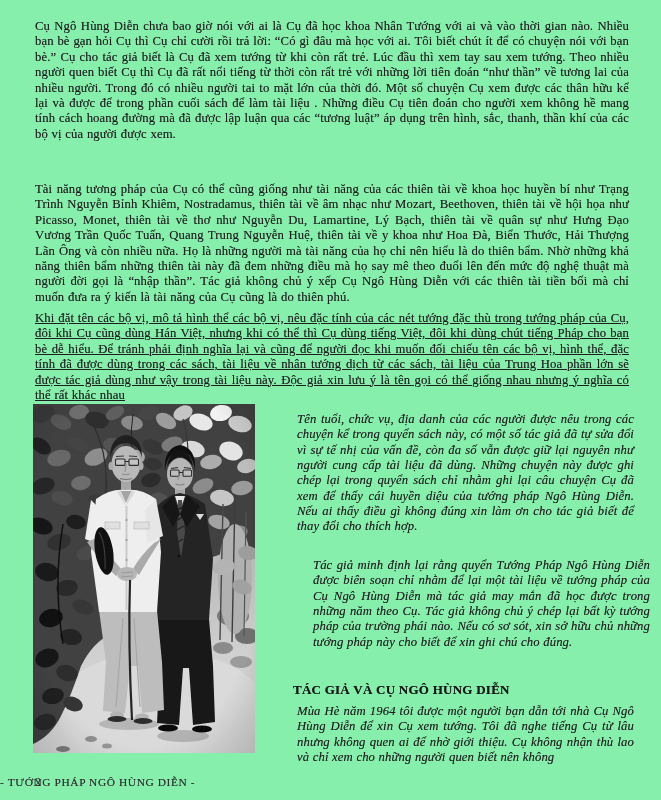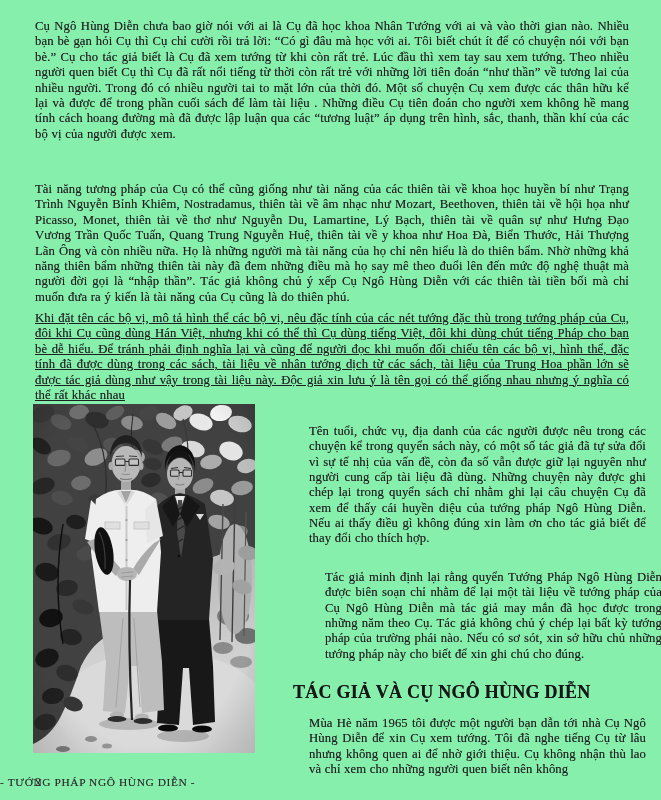--- a/index.html
+++ b/index.html
@@ -38,27 +38,28 @@
     left:293px;top:408px;
     width:337px;
   }
   .rcol .cpara{
     font-size:12.7px;
     line-height:15.35px;
     text-align:justify;
     letter-spacing:0.1px;
     word-spacing:0.3px;
     text-shadow:0 0 0.45px rgba(40,40,40,.55);
-    margin:16px;
+    margin:4px;
+    font-style:italic;
   }
   .cpara.pa{position:absolute;top:0;left:0;width:337px;}
   .cpara.pb{position:absolute;top:146px;left:16px;width:337px;}
   .sec-heading{
     position:absolute;top:274px;left:0;width:337px;
-    font-size:18px;
+    font-size:13px;
     font-weight:bold;
     letter-spacing:0.25px;
     color:#161616;
     text-shadow:0 0 0.4px rgba(20,20,20,.6);
     white-space:nowrap;
   }
   .cpara.pc{position:absolute;top:292px;left:0;width:337px;}
   .footer-num{
     position:absolute;left:35px;top:775px;
     font-size:12px;color:#3a3a3a;
@@ -250,19 +251,19 @@
       </g>
 
       <rect width="222" height="349" fill="url(#vig)"></rect>
     </svg>
   </div>
 
   <div class="rcol">
     <p class="cpara pa">Tên tuổi, chức vụ, địa danh của các người được nêu trong các chuyện kể trong quyển sách này, có một số tác giả đã tự sửa đổi vì sự tế nhị của vấn đề, còn đa số vẫn được giữ lại nguyên như  người cung cấp tài liệu đã dùng. Những chuyện này được ghi chép lại trong quyển sách chỉ nhằm ghi lại câu chuyện Cụ đã xem để thấy cái huyền diệu của tướng pháp Ngô Hùng Diễn. Nếu ai thấy điều gì không đúng xin làm ơn cho tác giả biết để thay đổi cho thích hợp.</p>
     <p class="cpara pb">Tác giả minh định lại rằng quyển Tướng Pháp Ngô Hùng Diễn được biên soạn chỉ nhằm để lại một tài liệu về tướng pháp của Cụ Ngô Hùng Diễn mà tác giả may mắn đã học được trong những năm theo Cụ. Tác giả không chủ ý chép lại bất kỳ tướng pháp của trường phái nào. Nếu có sơ sót, xin sở hữu chủ những tướng pháp này cho biết để xin ghi chú cho đúng.</p>
     <div class="sec-heading">TÁC GIẢ VÀ CỤ NGÔ HÙNG DIỄN</div>
-    <p class="cpara pc">Mùa Hè năm 1965 tôi được một người bạn dẫn tới nhà Cụ Ngô Hùng Diễn để xin Cụ xem tướng. Tôi đã nghe tiếng Cụ từ lâu nhưng không quen ai để nhờ giới thiệu. Cụ không nhận thù lao và chỉ xem cho những người quen biết nên không</p>
+    <p class="cpara pc">Mùa Hè năm 1964 tôi được một người bạn dẫn tới nhà Cụ Ngô Hùng Diễn để xin Cụ xem tướng. Tôi đã nghe tiếng Cụ từ lâu nhưng không quen ai để nhờ giới thiệu. Cụ không nhận thù lao và chỉ xem cho những người quen biết nên không</p>
   </div>
 
   <div class="footer-num">2</div>
   <div class="footer-title">- TƯỚNG PHÁP NGÔ HÙNG DIỄN -</div>
 
 </div>
 
 </body></html>

